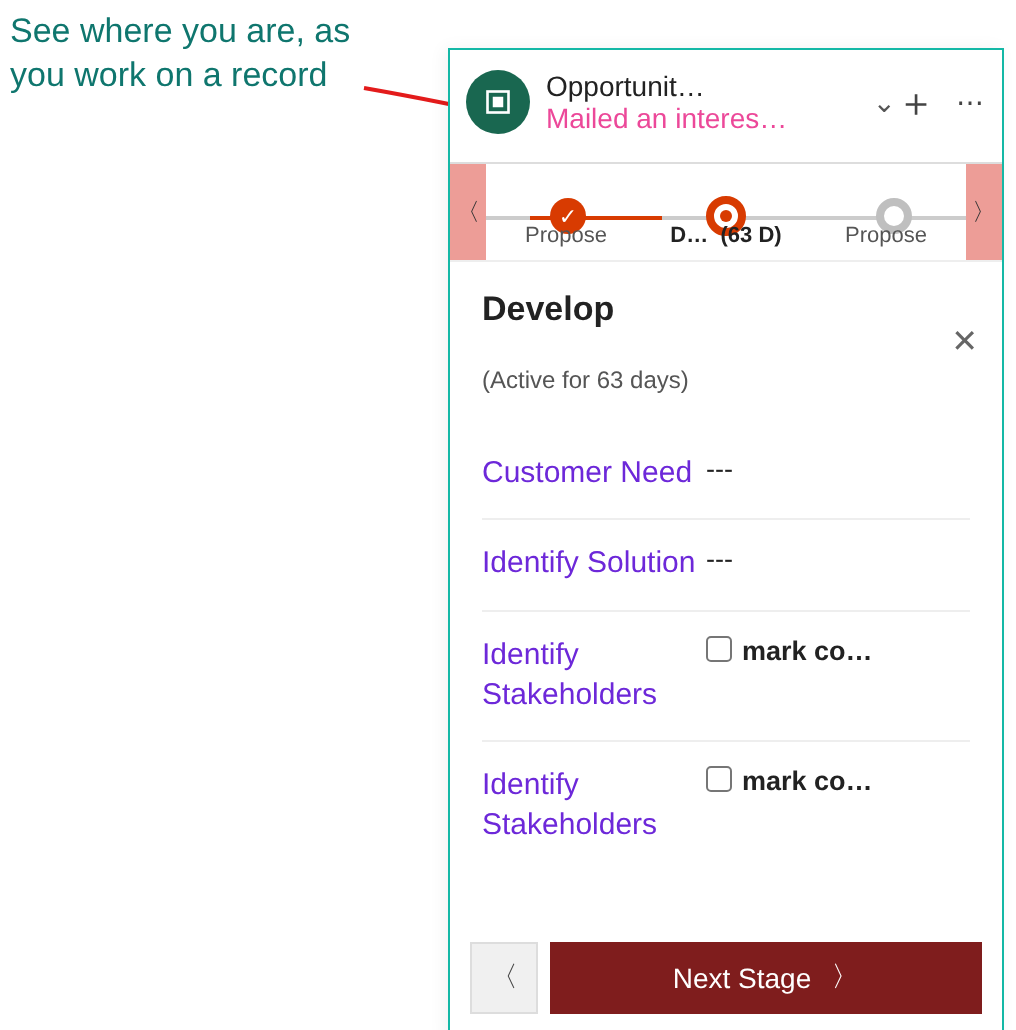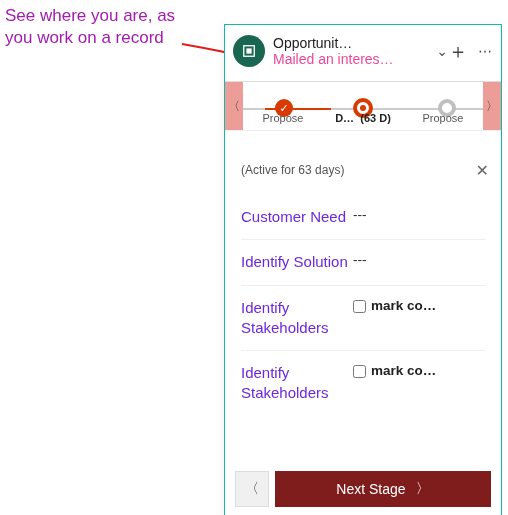--- a/index.html
+++ b/index.html
@@ -1,17 +1,17 @@
 <!DOCTYPE html>
 <html><head>
 <meta charset="utf-8">
 <style>
 *{box-sizing:border-box;margin:0;padding:0;font-family:"Segoe UI",Arial,sans-serif}
 body{width:508px;height:515px;background:#fff;position:relative;overflow:hidden}
-.annotation{position:absolute;top:5px;left:5px;width:190px;color:#a21caf;font-size:17px;line-height:1.3}
+.annotation{position:absolute;top:5px;left:5px;width:190px;color:#0f766e;font-size:17px;line-height:1.3}
 .panel{position:absolute;left:224px;top:24px;width:278px;height:496px;background:#fff;border:1px solid #14b8a6;box-shadow:-2px 0 8px rgba(0,0,0,.05)}
 .hdr{display:flex;align-items:center;padding:10px 8px 14px 8px}
 .badge{width:32px;height:32px;border-radius:50%;background:#196750;color:#fff;display:flex;align-items:center;justify-content:center;flex-shrink:0}
 .badge svg{width:14px;height:14px}
 .hdrtxt{margin-left:8px;flex:1;min-width:0}
 .hdrtxt .t1{font-size:14px;color:#222;white-space:nowrap;overflow:hidden;text-overflow:ellipsis}
 .hdrtxt .t2{font-size:14px;color:#ec4899;white-space:nowrap;overflow:hidden;text-overflow:ellipsis}
 .chev{color:#555;margin-left:2px;font-size:14px;flex-shrink:0}
 .hact{display:flex;align-items:center;gap:10px;margin-left:auto;color:#444}
 .hact .plus{font-size:20px;font-weight:300}
@@ -32,21 +32,21 @@
 .dot.d3{left:213px;border:4px solid #bfbfbf;width:18px;height:18px}
 .body{padding:14px 16px 10px 16px}
 .body h3{font-size:17px;font-weight:600;color:#222}
 .subt{font-size:12px;color:#555;margin-top:18px}
 .closeX{position:absolute;right:12px;top:136px;font-size:16px;color:#666;cursor:pointer}
 .fields{margin-top:18px}
 .row{display:flex;align-items:flex-start;padding:12px 0;border-bottom:1px solid #eee}
 .row:last-child{border-bottom:none}
 .row .lab{width:112px;font-size:15px;color:#6d28d9;line-height:1.35}
 .row .val{font-size:13.5px;color:#222}
-.row .ck{display:flex;align-items:flex-end;gap:5px;font-size:13.5px;color:#222;font-weight:600}
+.row .ck{display:flex;align-items:flex-start;gap:5px;font-size:13.5px;color:#222;font-weight:600}
 .row .ck input{width:13px;height:13px}
 .footer{position:absolute;bottom:12px;left:10px;right:10px;display:flex;gap:6px}
 .backbtn{width:34px;height:36px;background:#F0F0F0;border:1px solid #ddd;display:flex;align-items:center;justify-content:center;color:#444;font-size:14px}
 .nextbtn{flex:1;height:36px;background:#7f1d1d;color:#fff;display:flex;align-items:center;justify-content:center;gap:10px;font-size:14px}
 svg.arrow{position:absolute;top:8px;left:0;width:380px;height:120px;pointer-events:none}
 </style>
 </head>
 <body>
 
 <div class="annotation">See where you are, as you work on a record</div>
@@ -94,20 +94,21 @@
     <div class="stage">
         <span class="lbl"><b>D…</b>&nbsp;&nbsp;<b>(63 D)</b></span>
       </div>
     <div class="stage">
         <span class="lbl">Propose</span>
       </div>
     <div class="navbtn rt">〉</div>
   </div>
 
   <div class="body">
+    <h3>Develop</h3>
     <div class="subt">(Active for 63 days)</div>
     <div class="closeX">✕</div>
 
     <div class="fields">
       <div class="row">
         <div class="lab">Customer Need</div>
         <div class="val">---</div>
       </div>
       <div class="row">
         <div class="lab">Identify Solution</div>

